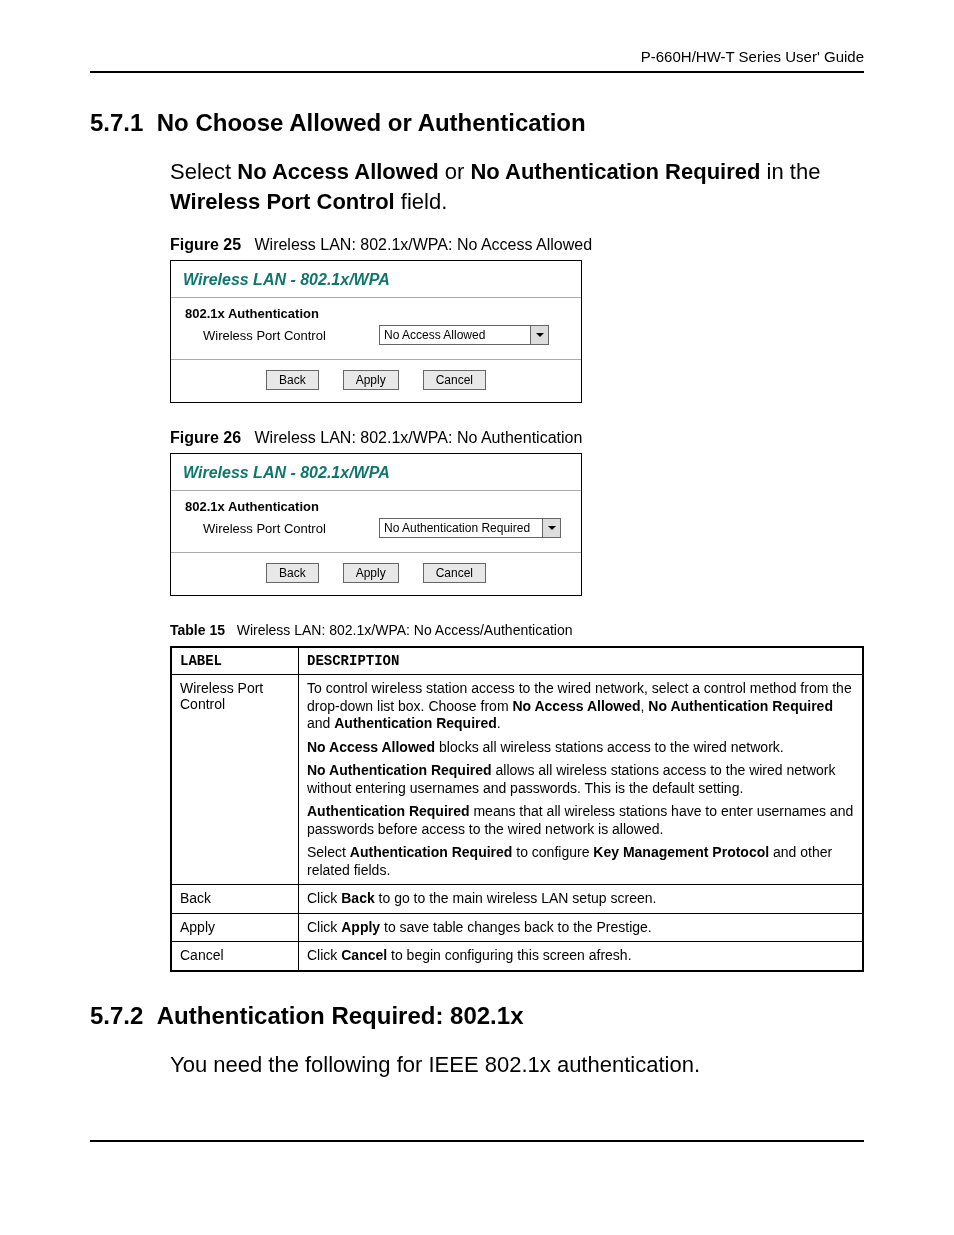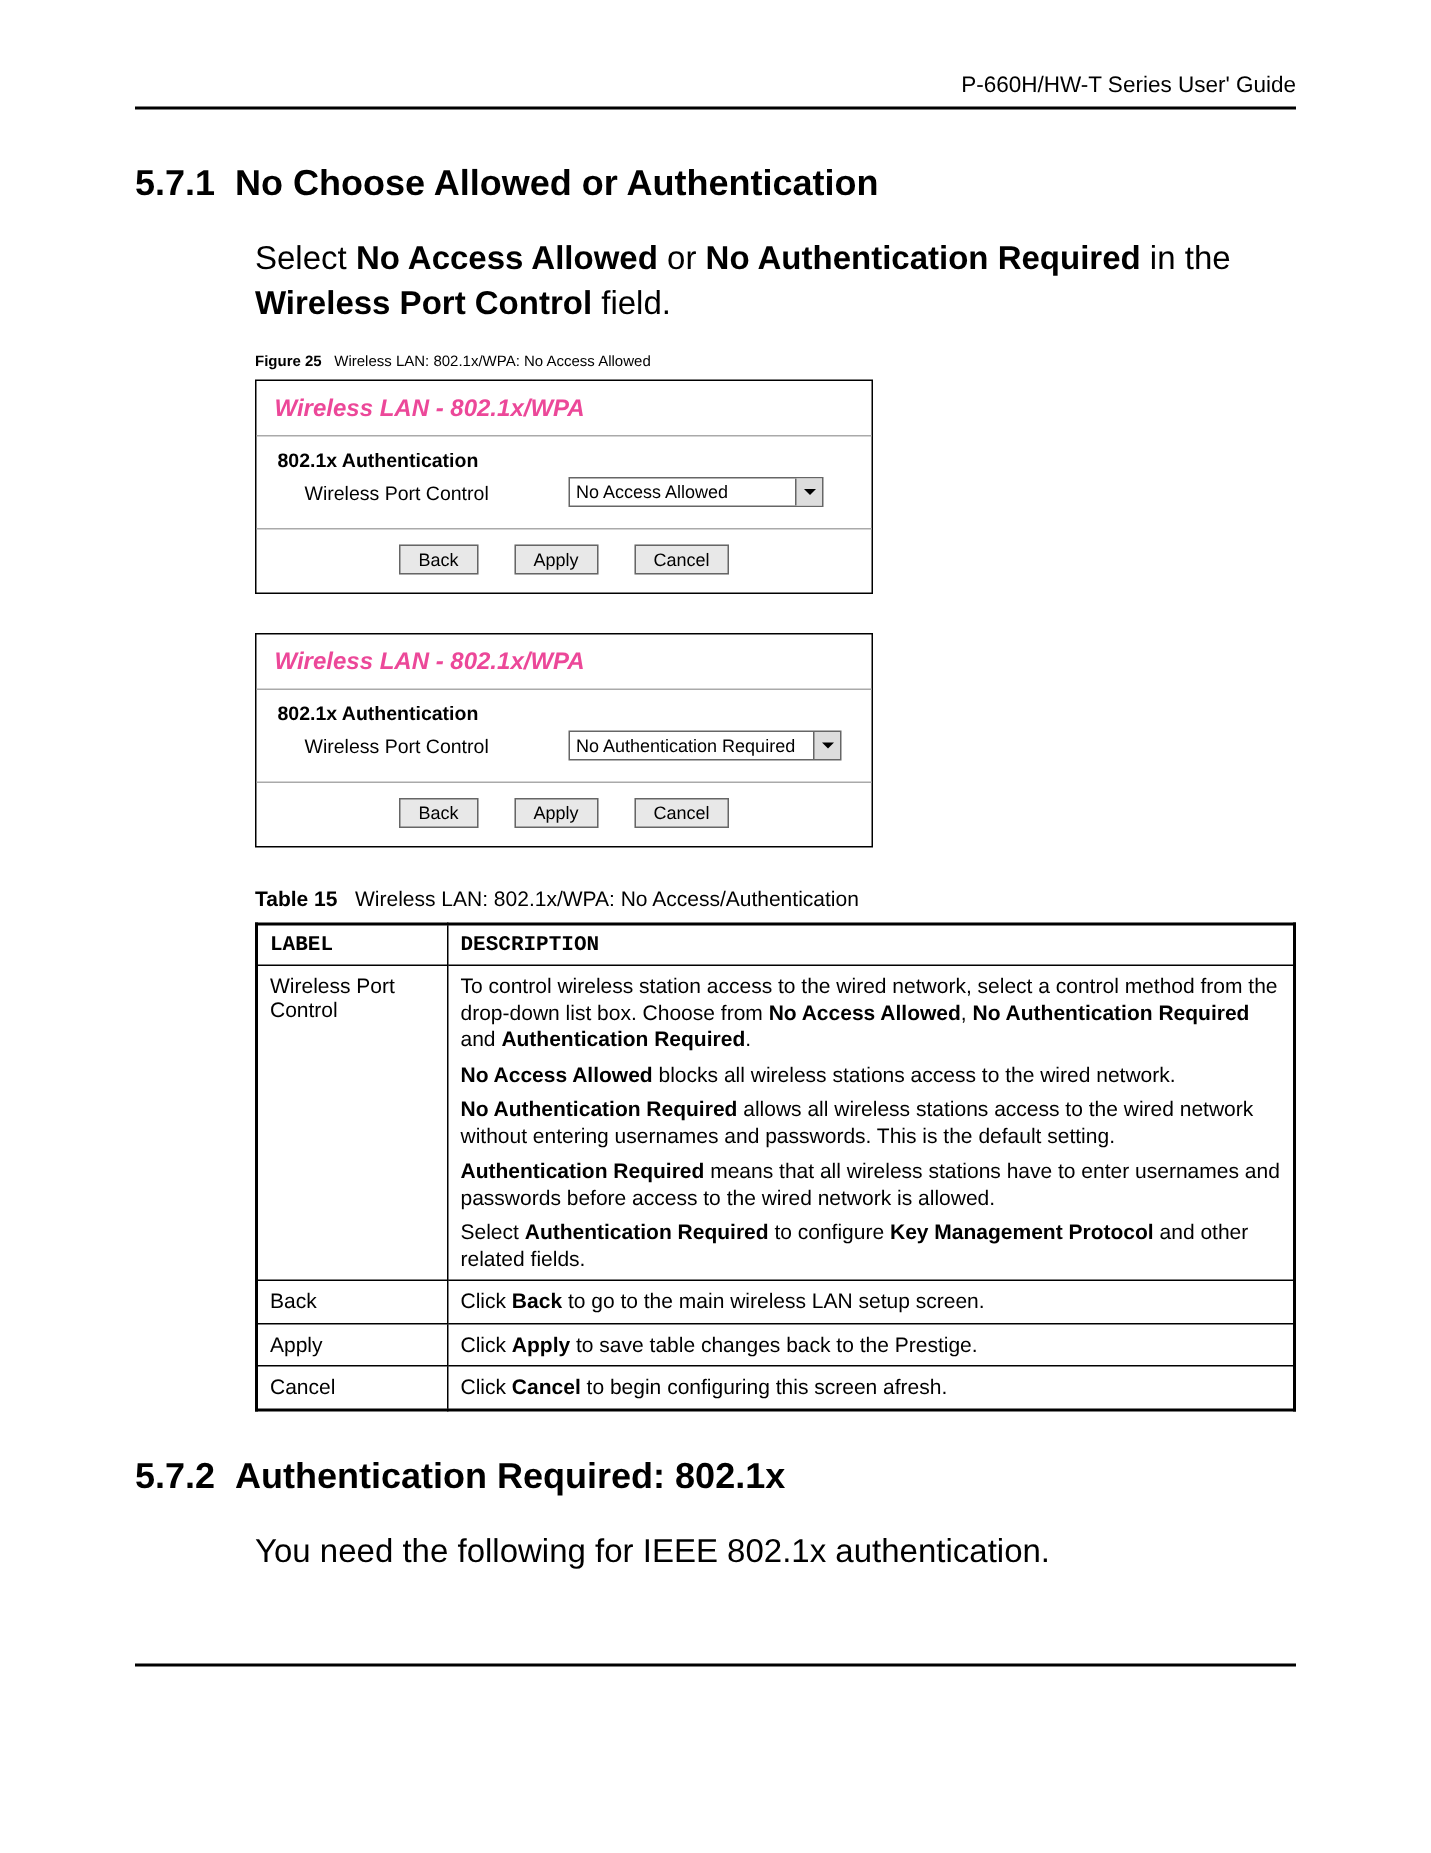--- a/index.html
+++ b/index.html
@@ -2,29 +2,29 @@
 <html><head>
 <meta charset="utf-8">
 <style>
   body { margin:0; font-family:"Times New Roman",Times,serif; background:#fff; color:#000; }
   .page { width:954px; min-height:1235px; margin:0 auto; background:#fff; padding:48px 90px 30px 90px; box-sizing:border-box; position:relative; }
   .header-guide { font-family:Arial,Helvetica,sans-serif; font-size:15px; text-align:right; margin-bottom:6px; }
   .header-rule { border:0; border-top:2px solid #000; margin:0 0 36px 0; }
   .section-heading { font-family:Arial,Helvetica,sans-serif; font-size:24px; font-weight:bold; margin:0 0 20px 0; }
   .body-text { font-family:Liberation Sans, sans-serif; font-size:22px; line-height:1.35; margin:0 0 20px 0; }
   .body-indent { padding-left:80px; }
-  .figure-caption { font-family:Arial,Helvetica,sans-serif; font-size:10px; margin:0 0 6px 0; }
+  .figure-caption { font-family:Arial,Helvetica,sans-serif; font-size:16px; margin:0 0 6px 0; }
   .figure-caption .b { font-weight:bold; }
   .table-caption { font-family:Arial,Helvetica,sans-serif; font-size:14px; margin:0 0 8px 0; }
   .table-caption .b { font-weight:bold; }
 
   
   .panel-wrap { padding-left:80px; margin-bottom:26px; }
   .panel { border:1px solid #000; width:410px; font-family:Arial,Helvetica,sans-serif; font-size:13px; color:#000; background:#fff; }
-  .panel .title { color:#ec4899; font-style:italic; font-weight:bold; font-size:16px; padding:10px 12px 8px 12px; }
+  .panel .title { color:#0f766e; font-style:italic; font-weight:bold; font-size:16px; padding:10px 12px 8px 12px; }
   .panel .divider { border-top:1px solid #aaa; margin:0 0 8px 0; }
   .panel .groupheader { font-weight:bold; padding:0 14px 2px 14px; }
   .panel .row { display:flex; align-items:center; padding:2px 14px 14px 32px; gap:16px; }
   .panel .row .lbl { width:160px; white-space:nowrap; }
   .select { display:inline-flex; align-items:center; border:1px solid #666; height:20px; background:#fff; font-size:12px; padding:0 0 0 4px; box-sizing:border-box; }
   .select .seltext { flex:1; white-space:nowrap; }
   .select .caretbtn { width:17px; height:18px; background:#ddd; border-left:1px solid #666; display:flex; align-items:center; justify-content:center; margin-left:4px; }
   .select .caretbtn svg { width:8px; height:8px; }
   .panel .btnbar { border-top:1px solid #aaa; padding:10px 0 12px 0; display:flex; justify-content:center; gap:24px; }
   .btn { border:1px solid #666; background:#e8e8e8; font-family:Arial,Helvetica,sans-serif; font-size:12px; padding:2px 12px; cursor:default; }
@@ -75,20 +75,23 @@
         </div>
       </div>
       <div class="btnbar">
         <span class="btn">Back</span>
         <span class="btn">Apply</span>
         <span class="btn">Cancel</span>
       </div>
     </div>
   </div>
 
+  <p class="figure-caption body-indent">
+    <span class="b">Figure 26</span>&nbsp;&nbsp;&nbsp;<span>Wireless LAN: 802.1x/WPA: No Authentication</span>
+  </p>
   <div class="panel-wrap">
     <div class="panel">
       <div class="title">Wireless LAN - 802.1x/WPA</div>
       <div class="divider"></div>
       <div class="groupheader">802.1x Authentication</div>
       <div class="row">
         <div class="lbl">Wireless Port Control</div>
         <div class="select" style="width:182px;">
           <span class="seltext">No Authentication Required</span>
           <span class="caretbtn">

